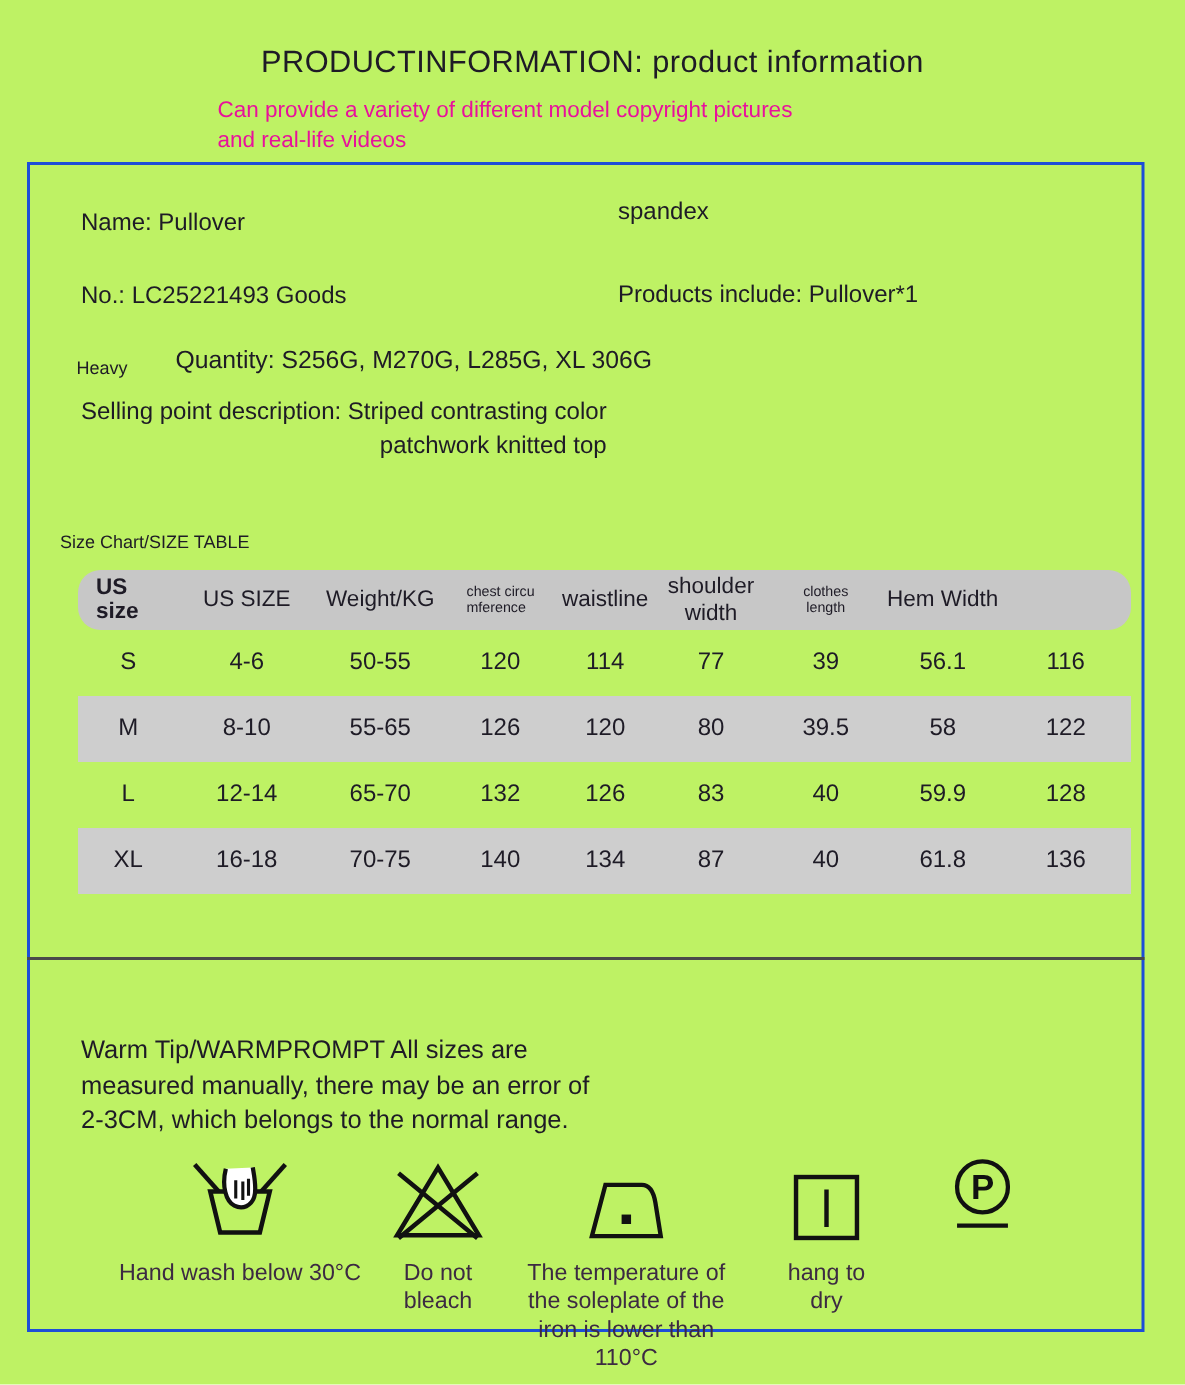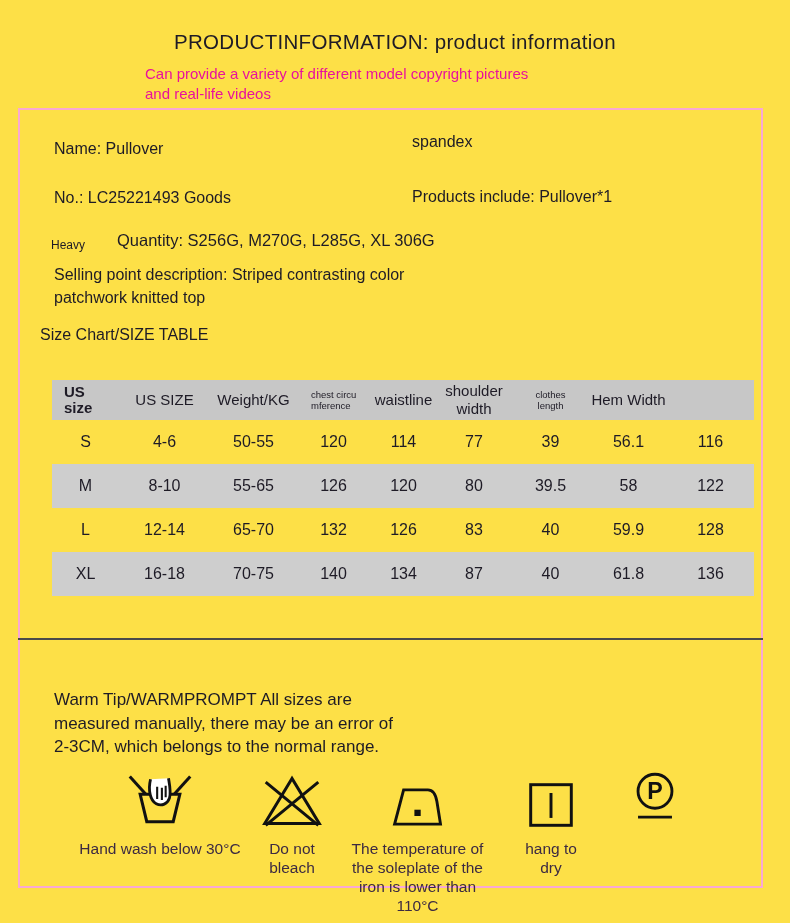--- a/index.html
+++ b/index.html
@@ -1,45 +1,45 @@
 <!DOCTYPE html>
 <html><head>
 <meta charset="utf-8">
 <style>
   html,body{margin:0;padding:0;background:#ffffff;}
   .canvas{
-    position:relative;width:790px;height:923px;background:#fde047;overflow:hidden;
+    position:relative;width:790px;height:923px;background:#bef264;overflow:hidden;
     font-family:"Liberation Sans", sans-serif;color:#1e1b26;
   }
   .page-title{
     position:absolute;top:30px;left:0;width:790px;text-align:center;
     font-size:20.5px;letter-spacing:.3px;color:#1e1b26;
   }
   .page-subtitle{
     position:absolute;left:145px;top:64px;font-size:15px;line-height:20px;color:#e8119c;
   }
   .card{
     position:absolute;left:18px;top:108px;width:745px;height:780px;
-    border:2px solid #f9a8d4;box-sizing:border-box;
+    border:2px solid #1d4ed8;box-sizing:border-box;
   }
   .abs{position:absolute;}
   .t16{font-size:16px;line-height:22px;}
   .fabric{left:392px;top:21px;width:340px;}
   .name{left:34px;top:28px;}
   .itemno{left:34px;top:77px;text-align:right;}
   .products{left:392px;top:76px;}
   .heavy{left:31px;top:128px;font-size:12px;}
   .quantity{left:97px;top:121px;font-size:16.5px;}
-  .selling{left:34px;top:153px;font-size:16px;line-height:23px;}
-  .chart-heading{left:20px;top:216px;font-size:16px;}
+  .selling{left:34px;top:153px;font-size:16px;line-height:23px;text-align:right;}
+  .chart-heading{left:20px;top:244px;font-size:12px;}
 
   
   .size-table{left:32px;top:270px;width:702px;}
   .tr{display:grid;grid-template-columns:67px 91px 87px 73px 67px 74px 79px 77px 87px;}
-  .tr.thead{height:40px;background:#c7c7c7;}
+  .tr.thead{height:40px;background:#c7c7c7;border-radius:15px;}
   .tr.data{height:44px;}
   .tr.stripe{background:#cecece;}
   .td,.th{display:flex;align-items:center;justify-content:center;text-align:center;box-sizing:border-box;}
   .td{font-size:16px;}
   .th{font-size:15px;line-height:18px;}
   .th.c0{justify-content:flex-start;text-align:left;font-weight:700;
          padding-left:12px;padding-right:20px;line-height:16px;}
   .th.c3{font-size:9.5px;line-height:11px;justify-content:flex-start;text-align:left;
          padding-left:14px;padding-right:8px;word-break:break-all;}
   .th.c7{font-size:9.5px;line-height:11px;padding:0 21px;}

